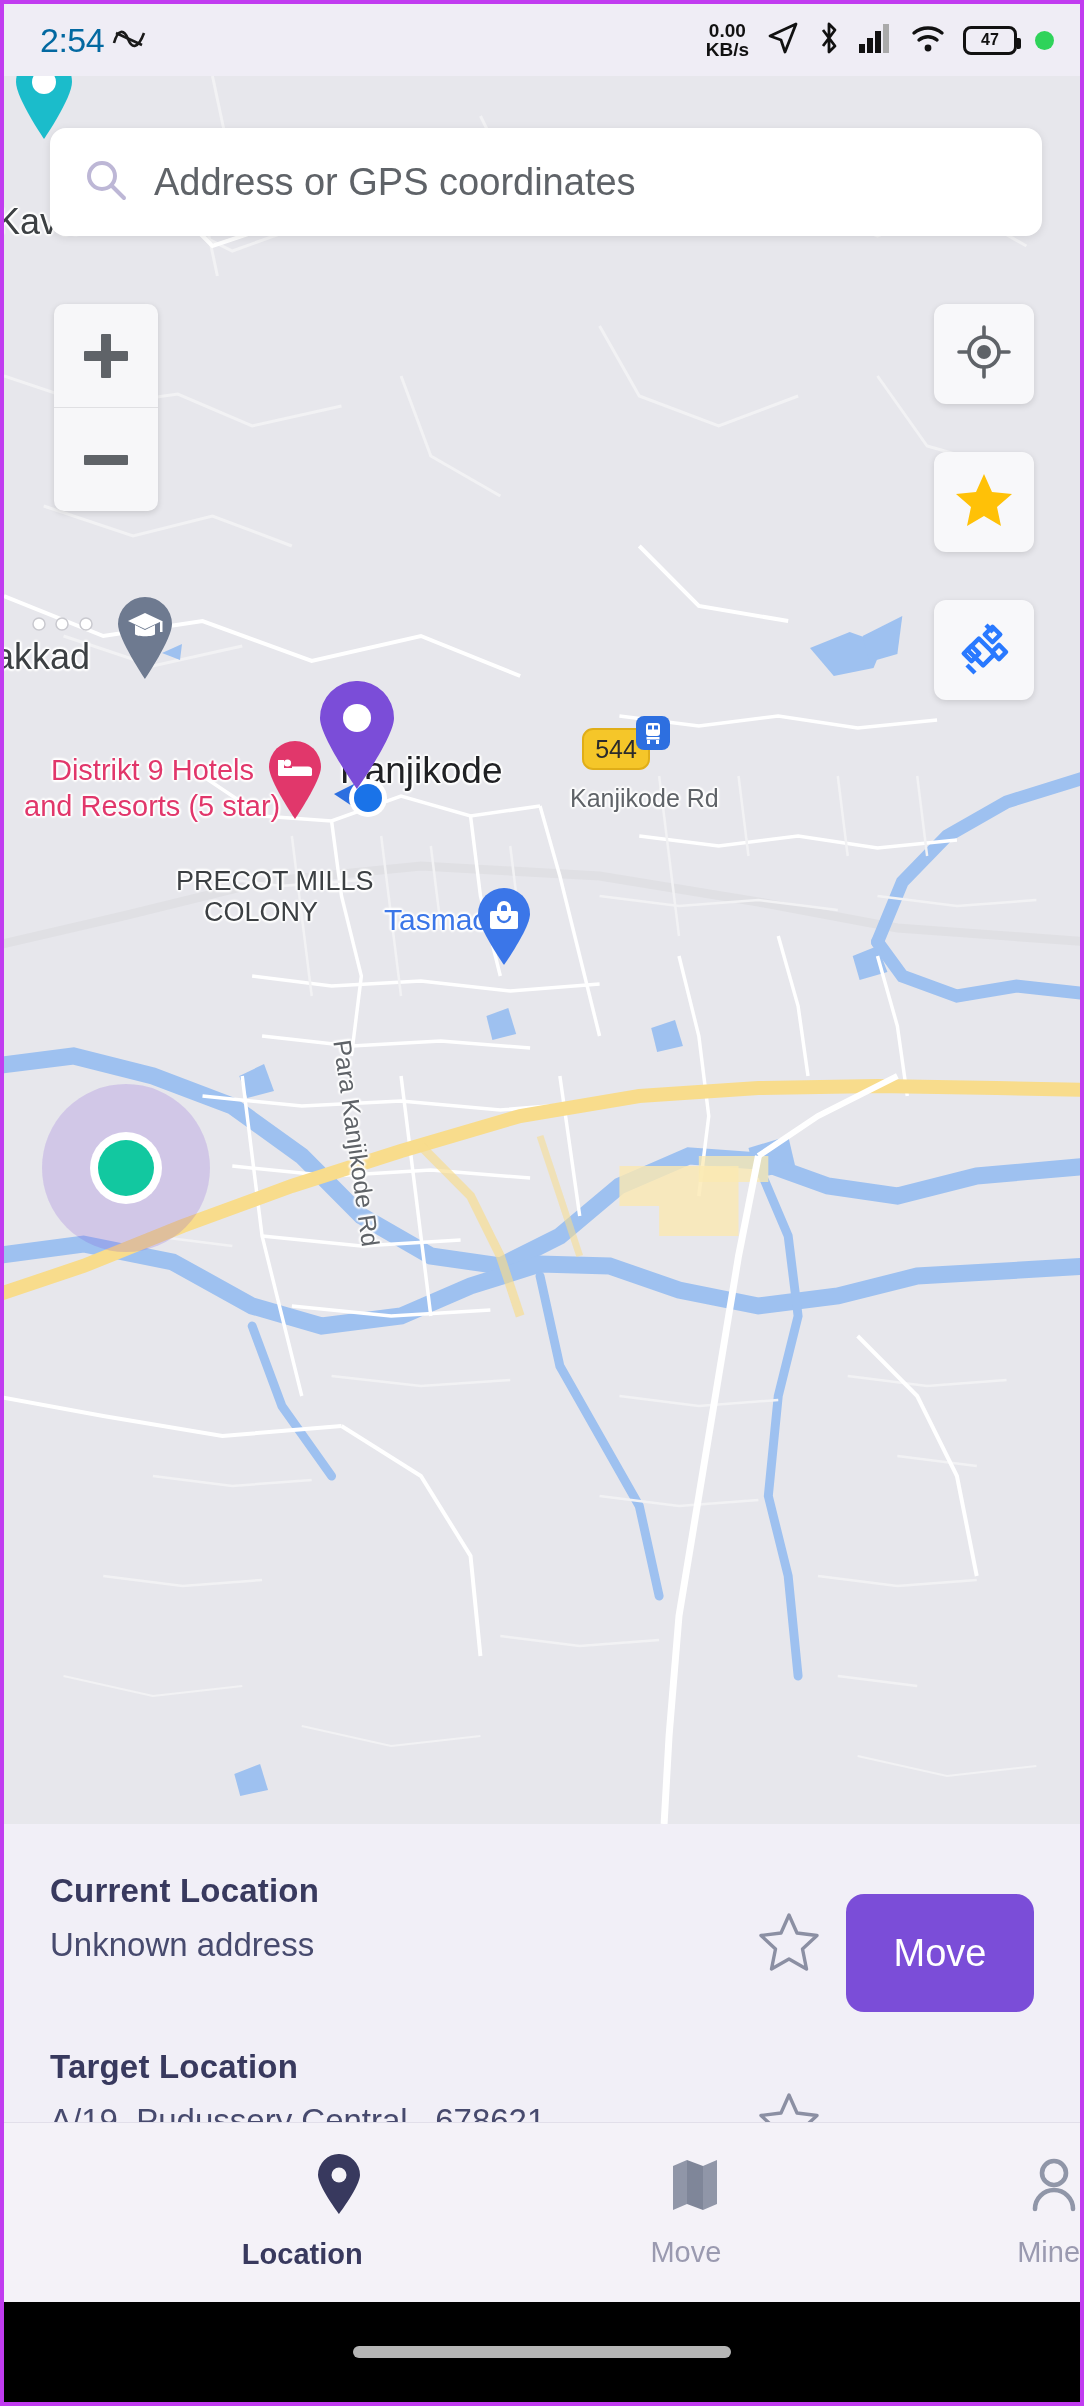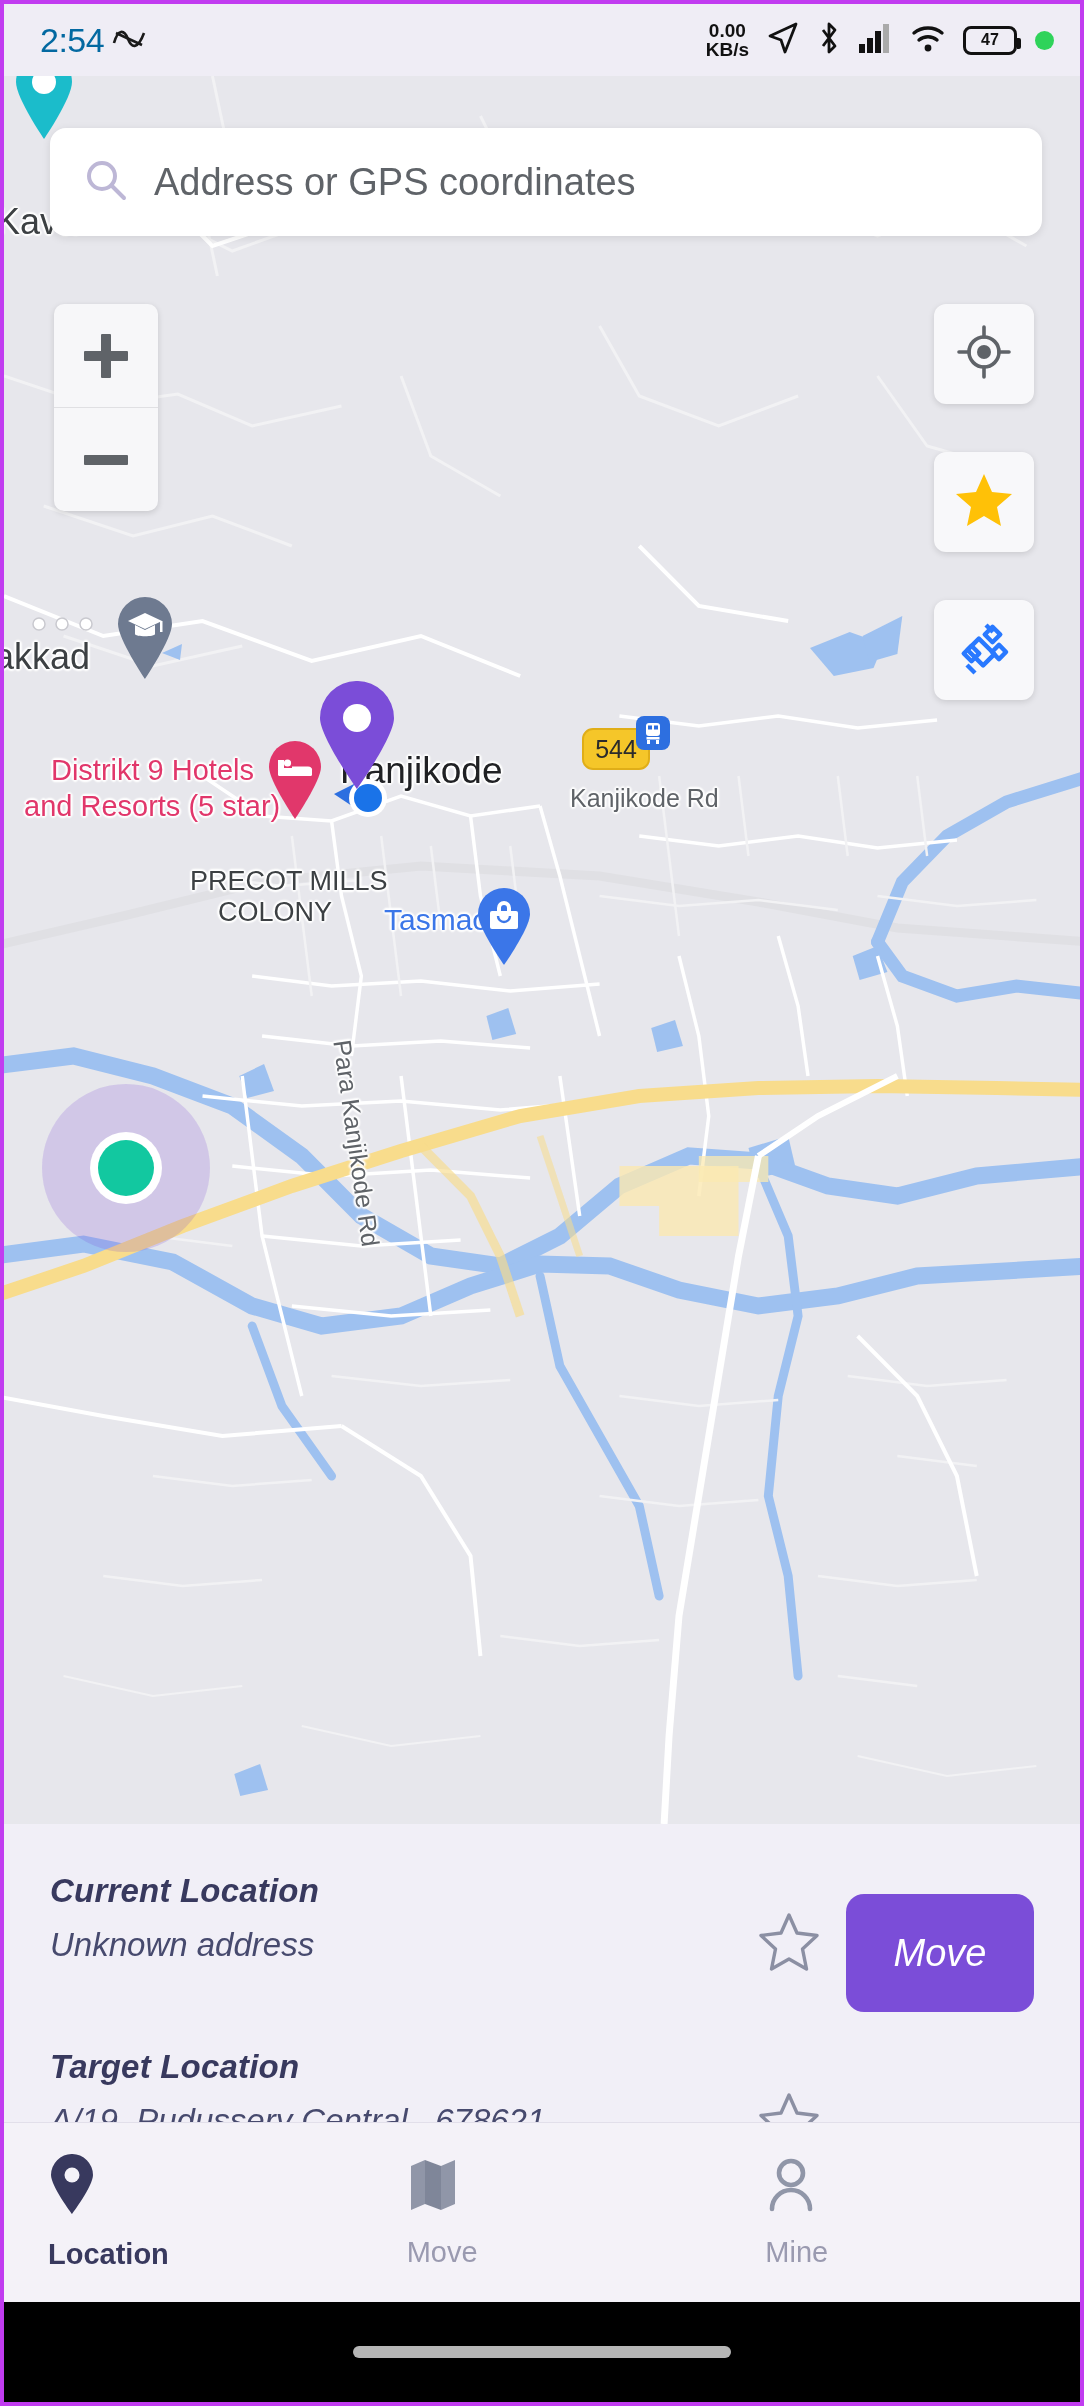--- a/index.html
+++ b/index.html
@@ -110,42 +110,42 @@
   
   .marker { position: absolute; z-index: 20; }
 
   
   .panel {
     position: absolute; top: 1820px; left: 0; right: 0; height: 406px;
     background: #F1EFF7;
     padding: 48px 46px 0 46px;
     z-index: 50;
   }
-  .panel-row { display: flex; align-items: flex-start; font-style: italic; }
+  .panel-row { display: flex; align-items: flex-start; }
   .panel-col { flex: 1; }
   .ptitle { font-size: 33px; font-weight: 700; color: #38395e; letter-spacing: .2px; }
   .pvalue { font-size: 33px; color: #474a6e; margin-top: 16px; white-space: pre; }
   .starbtn { width: 62px; margin-top: 40px; margin-right: 26px; flex: 0 0 auto; }
   .movebtn {
     width: 188px; height: 118px; background: #7B4DD8; border-radius: 18px;
     display: flex; align-items: center; justify-content: center;
     color: #fff; font-size: 38px; flex: 0 0 auto; margin-top: 22px;
   }
   .panel-row.second { margin-top: 36px; }
   .panel-row.second .starbtn { margin-top: 44px; margin-right: 26px; }
 
   
   .navbar {
     position: absolute; bottom: 100px; left: 0; right: 0; height: 180px;
     background: #F4F2F8; border-top: 1px solid #E2DFEA;
     display: flex; z-index: 55;
   }
   .navitem {
     flex: 1; display: flex; flex-direction: column;
-    align-items: flex-start; justify-content: center; gap: 18px; padding-left: 44px;
+    align-items: flex-end; justify-content: center; gap: 18px; padding-left: 44px;
   }
   .navitem .nlabel { font-size: 29px; color: #9a9ab0; }
   .navitem.active .nlabel { color: #38395e; font-weight: 700; }
 
   .gesture {
     position: absolute; bottom: 0; left: 0; right: 0; height: 100px;
     background: #000; display: flex; align-items: center; justify-content: center;
   }
   .gesture .bar { width: 378px; height: 12px; border-radius: 6px; background: #b6b6b6; }
 </style>
@@ -278,21 +278,21 @@
         <path d="M860 1680 L950 1700 L1040 1690"></path>
       </g>
     </svg>
 
     <div class="mlabel faded" style="left:-8px; top:125px;">Kava</div>
     <div class="mlabel faded" style="left:-10px; top:560px;">akkad</div>
     <div class="mlabel small" style="left:284px; top:72px;">-I</div>
     <div class="mlabel city" style="left:336px; top:674px;">Kanjikode</div>
     <div class="mlabel poi-pink" style="left:20px; top:676px; width:230px;">Distrikt 9 Hotels
 and Resorts (5 star)</div>
-    <div class="mlabel hood" style="left:186px; top:790px; width:170px;">PRECOT MILLS
+    <div class="mlabel hood" style="left:172px; top:790px; width:170px;">PRECOT MILLS
 COLONY</div>
     <div class="mlabel poi-blue" style="left:380px; top:827px;">Tasmac</div>
     <div class="mlabel road" style="left:566px; top:708px;">Kanjikode Rd</div>
     <div class="mlabel road" style="left:352px; top:962px; transform:rotate(82deg); transform-origin:left top;">Para Kanjikode Rd</div>
 
     <div class="marker" style="left:28px; top:538px;">
       <svg width="70" height="20" viewBox="0 0 70 20">
         <circle cx="7" cy="10" r="6" fill="#fff" stroke="#c9c9cf" stroke-width="1.5"></circle>
         <circle cx="30" cy="10" r="6" fill="#fff" stroke="#c9c9cf" stroke-width="1.5"></circle>
         <circle cx="54" cy="10" r="6" fill="#fff" stroke="#c9c9cf" stroke-width="1.5"></circle>

